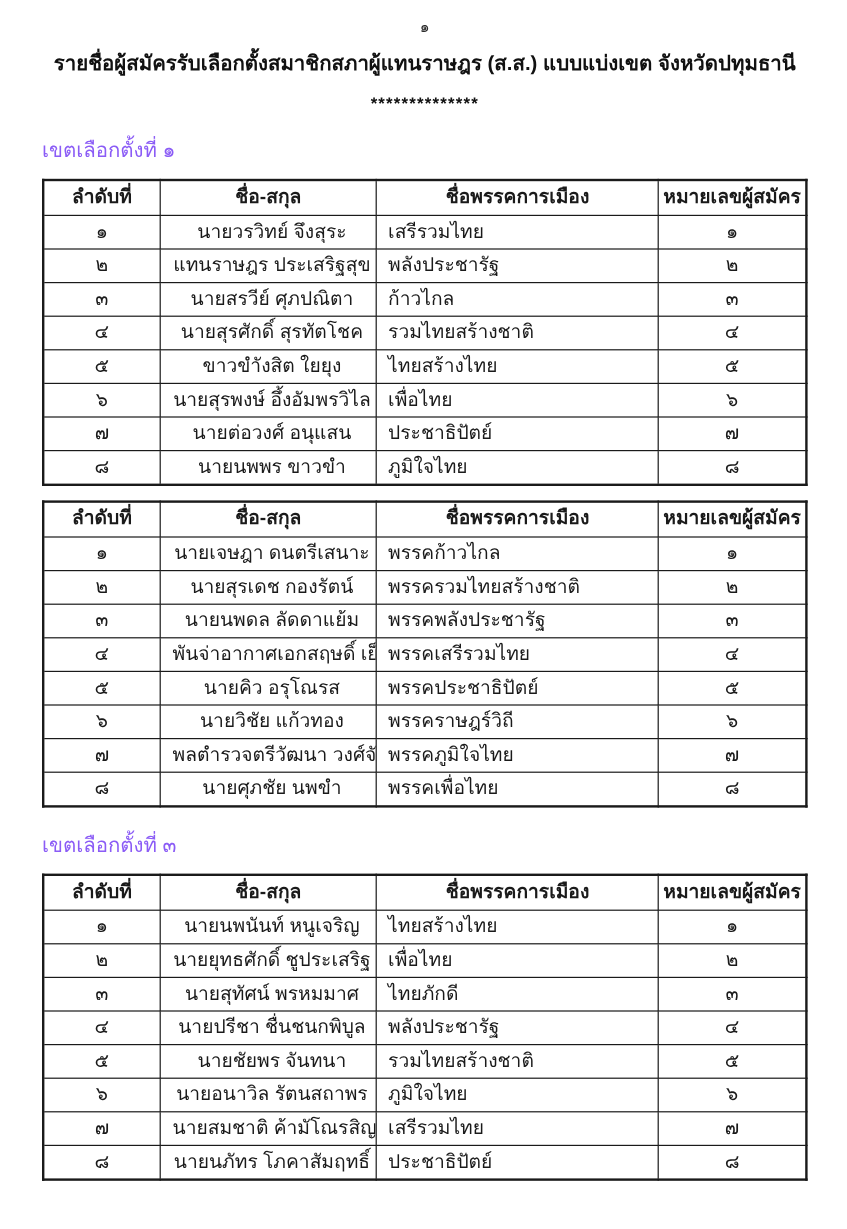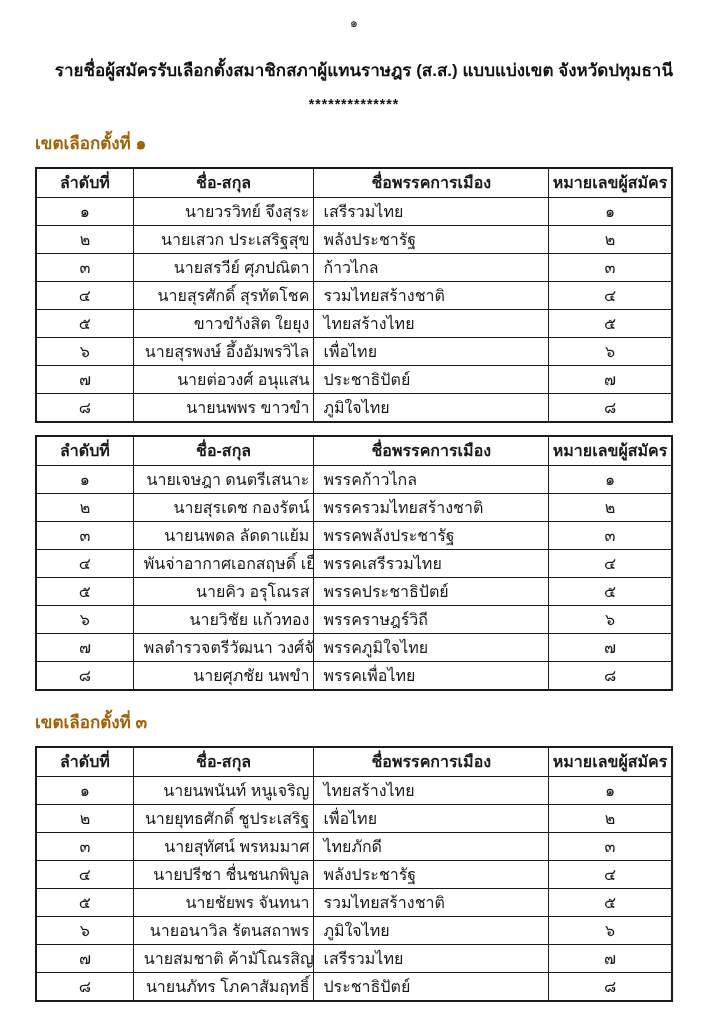--- a/index.html
+++ b/index.html
@@ -19,42 +19,42 @@
     padding: 14px 33px 0 35px;
     overflow: hidden;
   }
   .page-number {
     text-align: center;
     font-size: 13px;
     line-height: 18px;
     color: #2b2b2b;
   }
   .doc-title {
-    margin-top: 26px;
-    text-align: right;
+    margin-top: 8px;
+    text-align: center;
     font-weight: bold;
     font-size: 17px;
     line-height: 26px;
     color: #111;
   }
   .separator {
     margin-top: 12px;
     text-align: center;
     font-weight: bold;
     font-size: 14px;
     letter-spacing: 1px;
     color: #111;
   }
   .zone { margin: 0; }
   .zone-title {
     margin: 21px 0 5px 0;
     font-size: 17px;
-    font-weight: bold;
+    font-weight: normal;
     line-height: 22px;
-    color: #a16207;
+    color: #8b5cf6;
   }
   table.candidates-table {
     width: 100%;
     border-collapse: collapse;
     table-layout: fixed;
     border: 2px solid #1a1a1a;
     margin-top: 12px;
   }
   table.candidates-table th,
   table.candidates-table td {
@@ -69,21 +69,21 @@
     font-weight: bold;
     text-align: center;
     padding: 1px 2px;
   }
   table.candidates-table td { height: 25px; }
   col.c-order  { width: 15.3%; }
   col.c-name   { width: 28.4%; }
   col.c-party  { width: 36.9%; }
   col.c-number { width: 19.4%; }
   .td-order, .td-number { text-align: center; padding: 1px 2px; }
-  .td-name  { text-align: right; padding: 1px 4px 1px 10px; }
+  .td-name  { text-align: center; padding: 1px 4px 1px 10px; }
   .td-party { text-align: left; padding: 1px 4px 1px 9px; }
 </style>
 </head>
 <body>
 
 <div class="page">
   <div class="page-number">๑</div>
   <div class="doc-title">
     <div>รายชื่อผู้สมัครรับเลือกตั้งสมาชิกสภาผู้แทนราษฎร (ส.ส.) แบบแบ่งเขต จังหวัดปทุมธานี</div>
   </div>
@@ -110,21 +110,21 @@
       <tbody>
   <tr>
     <td class="td-order">๑</td>
     <td class="td-name">นายวรวิทย์ จึงสุระ</td>
     <td class="td-party">เสรีรวมไทย</td>
     <td class="td-number">๑</td>
   </tr>
 
   <tr>
     <td class="td-order">๒</td>
-    <td class="td-name">นายเสวก ประเสริฐสุข</td>
+    <td class="td-name">แทนราษฎร ประเสริฐสุข</td>
     <td class="td-party">พลังประชารัฐ</td>
     <td class="td-number">๒</td>
   </tr>
 
   <tr>
     <td class="td-order">๓</td>
     <td class="td-name">นายสรวีย์ ศุภปณิตา</td>
     <td class="td-party">ก้าวไกล</td>
     <td class="td-number">๓</td>
   </tr>

